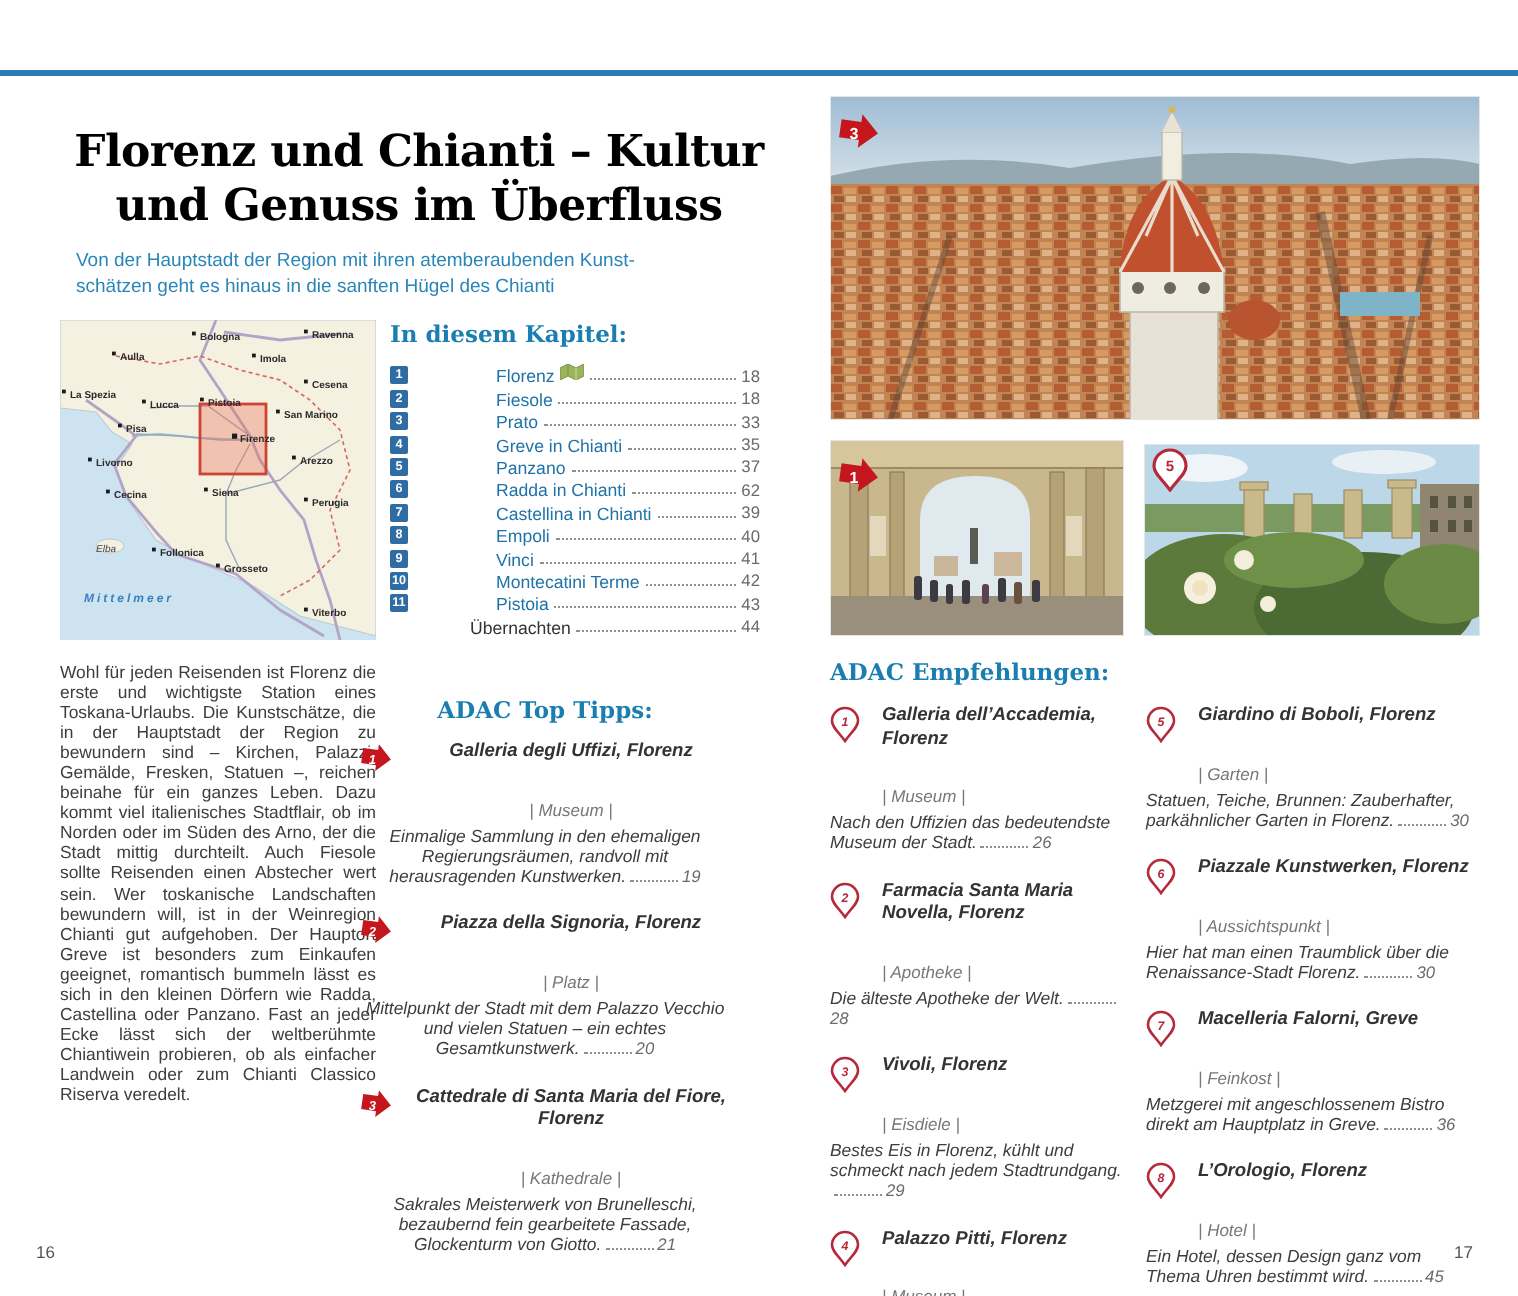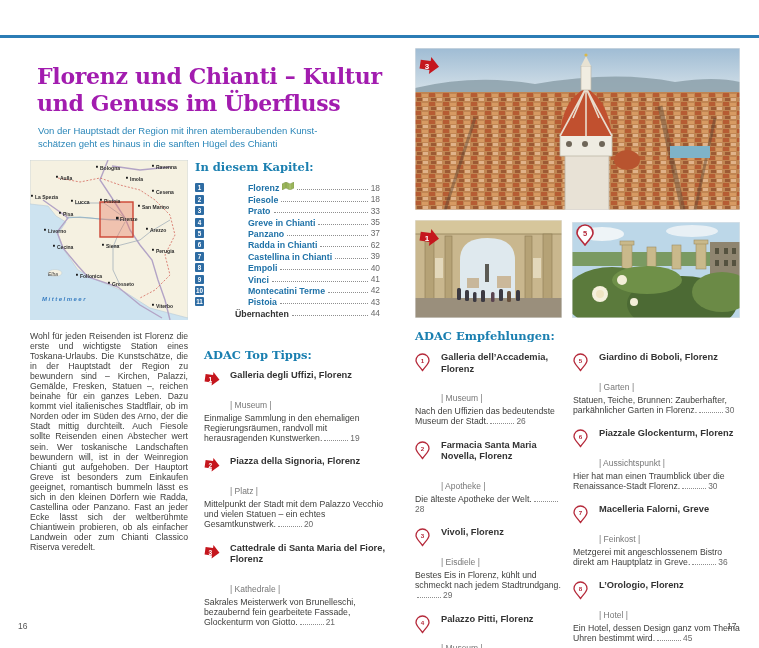--- a/index.html
+++ b/index.html
@@ -3,46 +3,46 @@
 <meta charset="utf-8">
 <style>
   html,body{margin:0;padding:0;background:#ffffff;}
   .canvas{position:relative;width:759px;height:648px;background:#fff;overflow:hidden;
           font-family:"Liberation Sans",sans-serif;color:#3d3d3b;}
   .top-rule{position:absolute;left:0;top:35px;width:759px;height:3px;background:#2b7cb5;}
 
   
   .title{position:absolute;left:37px;top:48px;width:345px;
          font-family:"DejaVu Serif",serif;font-weight:bold;font-size:22px;line-height:27px;
-         color:#a21caf;letter-spacing:-0.3px;}
+         color:#000000;letter-spacing:-0.3px;text-align:center;}
   .subtitle{position:absolute;left:38px;top:114px;width:330px;
             font-size:9.5px;line-height:13.5px;color:#2a86b8;}
 
   .map-wrap{position:absolute;left:30px;top:160px;width:158px;height:160px;}
   .map-wrap svg{display:block;}
 
   .chapter-panel{position:absolute;left:195px;top:160px;width:185px;}
   .panel-header{font-family:"DejaVu Serif",serif;font-weight:bold;font-size:11.5px;
                 color:#1a7fb0;margin:0 0 8px 0;}
   .ch-row{display:flex;align-items:flex-end;height:11.4px;font-size:8.8px;}
   .ch-num{flex:0 0 auto;width:9px;height:9px;background:#2e6ca3;border-radius:1px;color:#fff;
           font-size:6.3px;font-weight:bold;text-align:center;line-height:9px;margin:0 4px 1px 0;}
-  .ch-label{font-weight:bold;color:#1f72a8;white-space:nowrap;padding-left:40px;}
+  .ch-label{font-weight:normal;color:#1f72a8;white-space:nowrap;padding-left:40px;}
   .ch-label-dark{color:#333;}
   .map-icon{margin:0 0 1px 3px;}
   .dots{flex:1;border-bottom:1.3px dotted #8f8f8f;margin:0 3px 3px 3px;min-width:6px;}
   .ch-page{flex:0 0 auto;color:#6a6a6a;font-size:8.4px;margin-bottom:0.5px;}
 
   .body-text{position:absolute;left:30px;top:331px;width:158px;
              font-size:8.7px;line-height:10.05px;text-align:justify;hyphens:auto;color:#3d3d3b;margin:0;}
 
-  .tips-panel{position:absolute;left:204px;top:348px;width:185px;}
+  .tips-panel{position:absolute;left:180px;top:348px;width:185px;text-align:center;}
   .rec-header{position:absolute;left:415px;top:329px;width:325px;}
 
-  .entry{position:relative;margin-bottom:13px;}
+  .entry{position:relative;margin-bottom:13px;font-style:italic;}
   .entry-badge{position:absolute;left:0;top:1px;}
   .entry-head{margin-left:26px;}
   .entry-title{font-weight:bold;font-size:9.3px;line-height:11.5px;color:#333;}
   .entry-cat{font-size:8.5px;color:#777;margin-top:18px;}
   .entry-desc{margin:3px 0 0 0;font-size:8.7px;line-height:10.3px;color:#3d3d3b;}
   .leader{display:inline-block;width:24px;height:2px;border-bottom:1.3px dotted #8f8f8f;margin:0 2px;}
   .entry-page{color:#6a6a6a;font-size:8.4px;}
 
   
   .photo{position:absolute;overflow:hidden;}
@@ -463,21 +463,21 @@
             <div class="entry-cat">| Garten |</div>
           </div>
           <p class="entry-desc"><span>Statuen, Teiche, Brunnen: Zauberhafter, parkähnlicher Garten in Florenz.</span><span class="leader"></span><span class="entry-page">30</span></p>
         </div>
         <div class="entry">
           <span class="entry-badge"><svg width="15" height="19" viewBox="0 0 15 19">
               <path d="M7.5 1 C11.1 1 14 3.9 14 7.5 C14 10.4 11.2 12.5 7.5 17.5 C3.8 12.5 1 10.4 1 7.5 C1 3.9 3.9 1 7.5 1 Z" fill="#fff" stroke="#b5293a" stroke-width="1.3"></path>
               <text x="7.5" y="9.8" font-size="6.2" font-weight="bold" fill="#b5293a" text-anchor="middle" font-family="Liberation Sans, sans-serif">6</text>
             </svg></span>
           <div class="entry-head">
-            <div class="entry-title">Piazzale Glockenturm, Florenz</div>
+            <div class="entry-title">Piazzale Kunstwerken, Florenz</div>
             <div class="entry-cat">| Aussichtspunkt |</div>
           </div>
           <p class="entry-desc"><span>Hier hat man einen Traumblick über die Renaissance-Stadt Florenz.</span><span class="leader"></span><span class="entry-page">30</span></p>
         </div>
         <div class="entry">
           <span class="entry-badge"><svg width="15" height="19" viewBox="0 0 15 19">
               <path d="M7.5 1 C11.1 1 14 3.9 14 7.5 C14 10.4 11.2 12.5 7.5 17.5 C3.8 12.5 1 10.4 1 7.5 C1 3.9 3.9 1 7.5 1 Z" fill="#fff" stroke="#b5293a" stroke-width="1.3"></path>
               <text x="7.5" y="9.8" font-size="6.2" font-weight="bold" fill="#b5293a" text-anchor="middle" font-family="Liberation Sans, sans-serif">7</text>
             </svg></span>
           <div class="entry-head">

